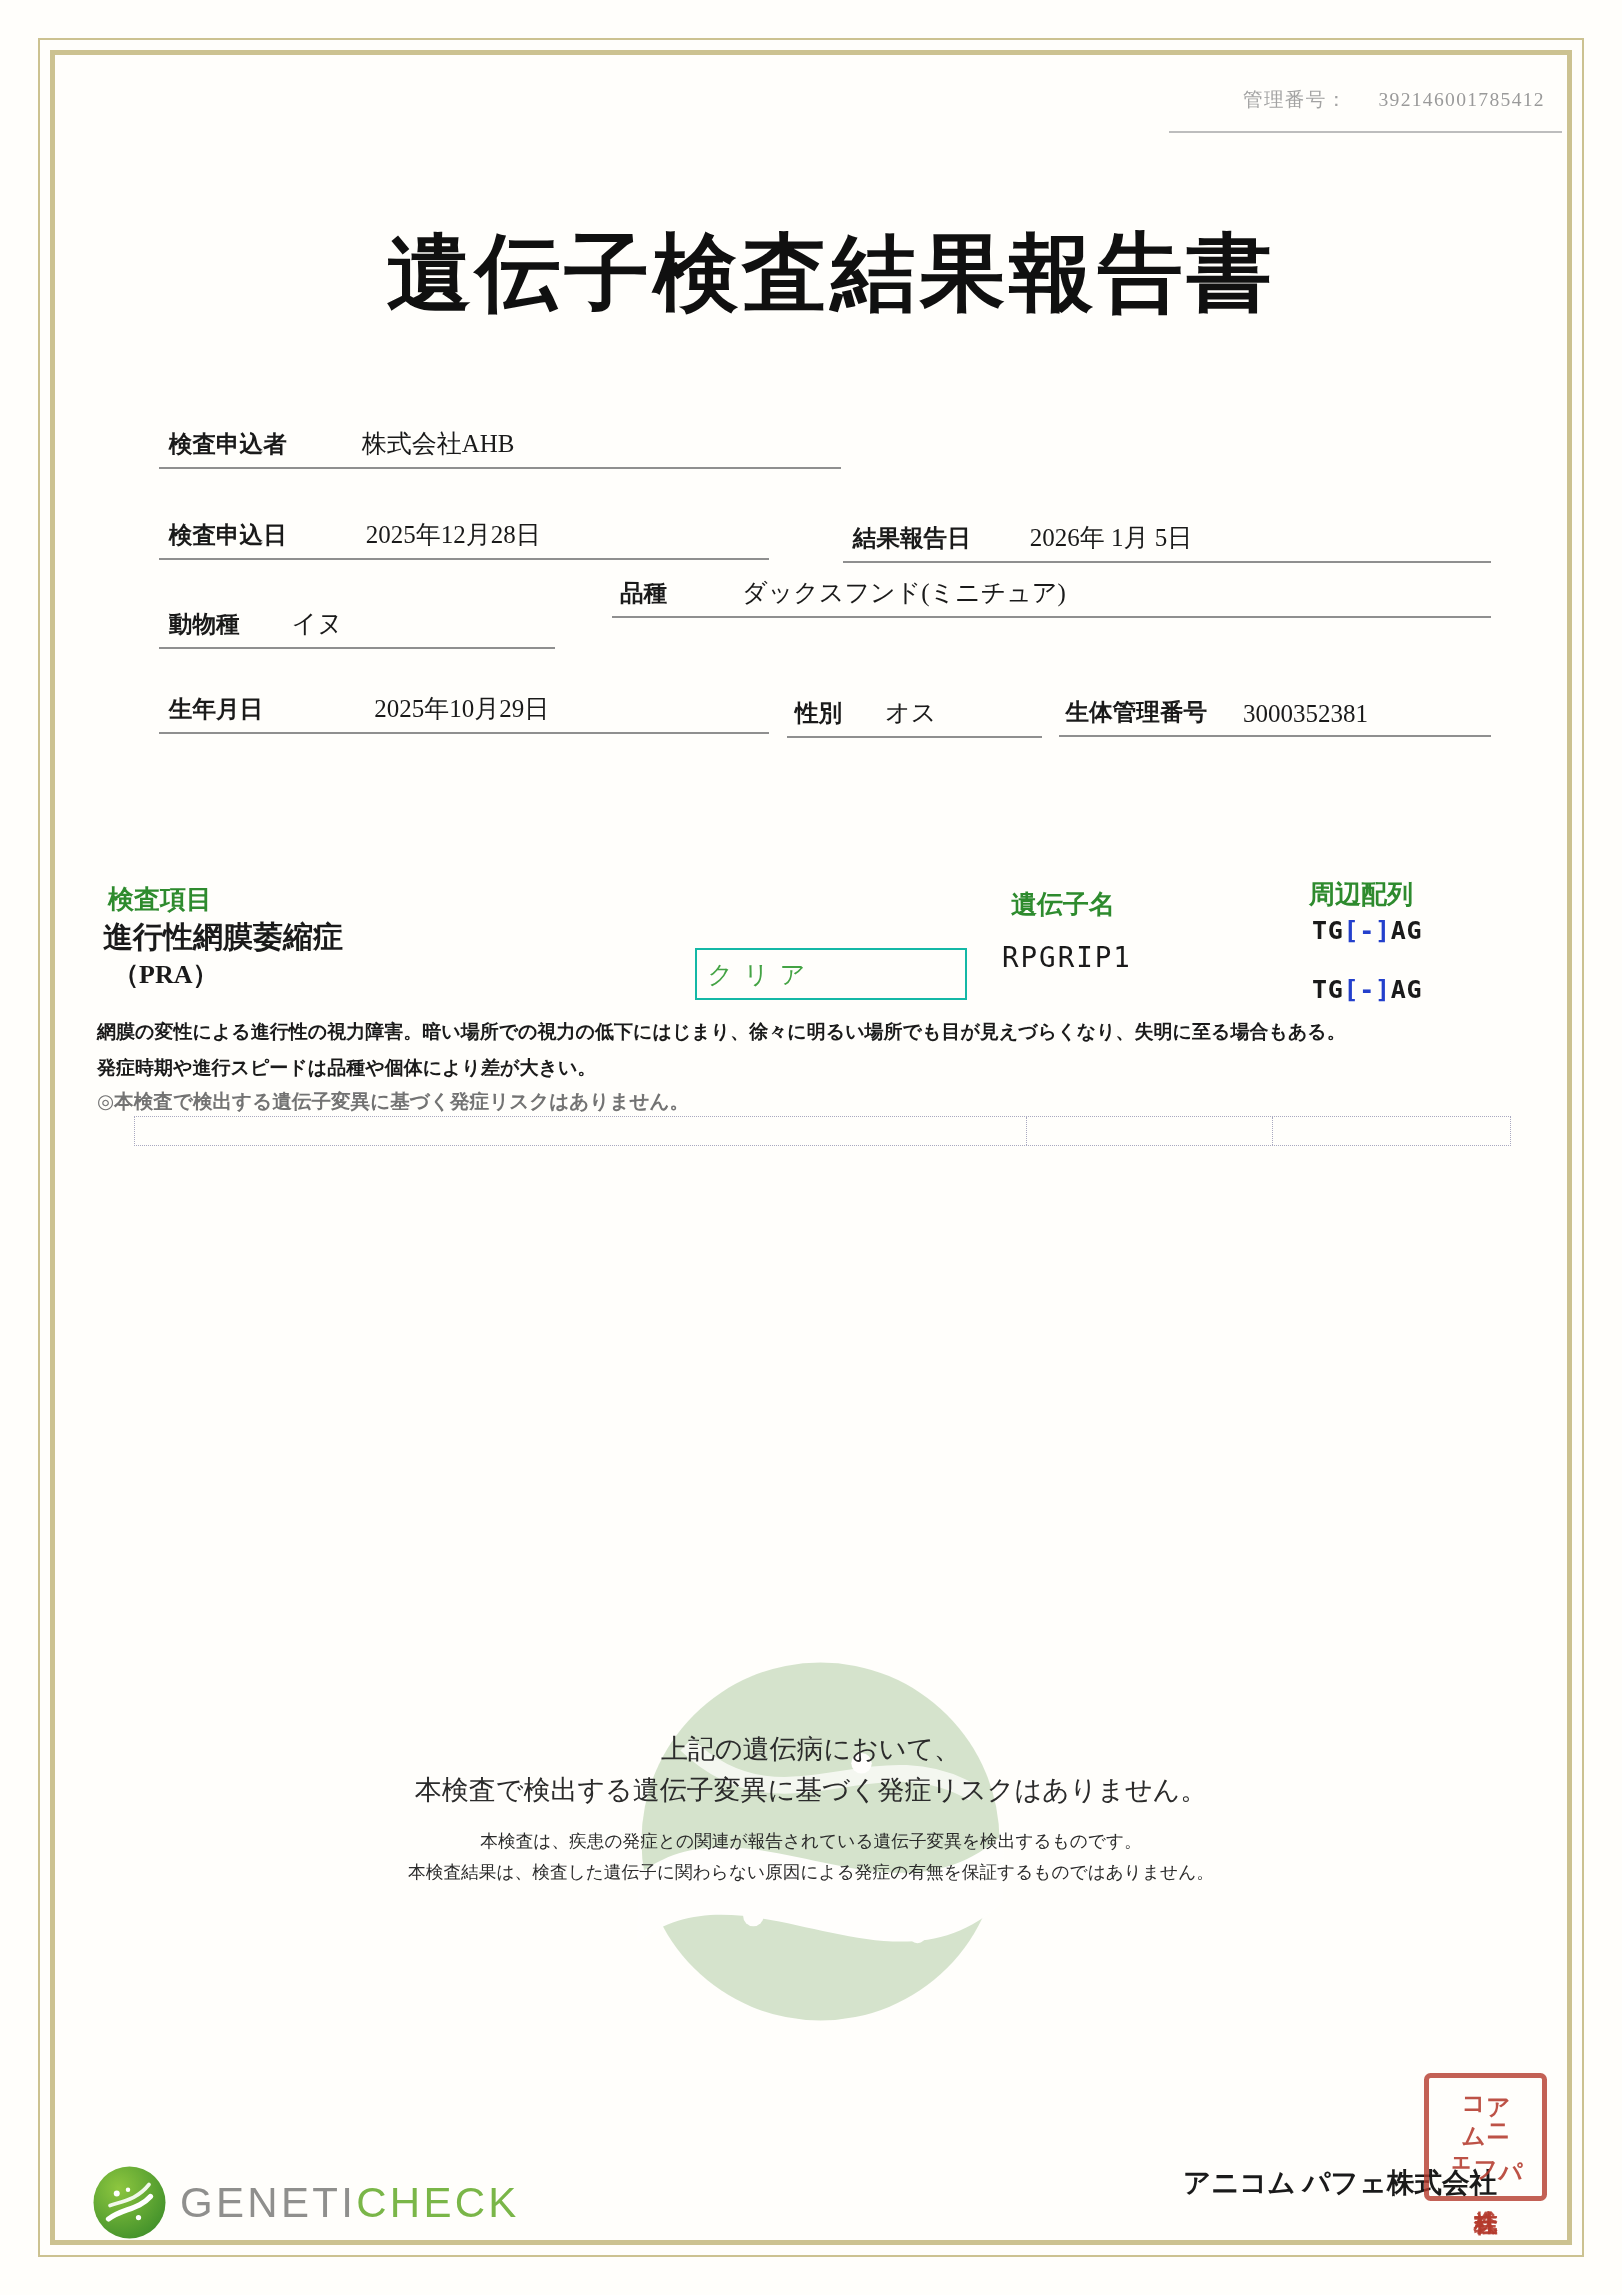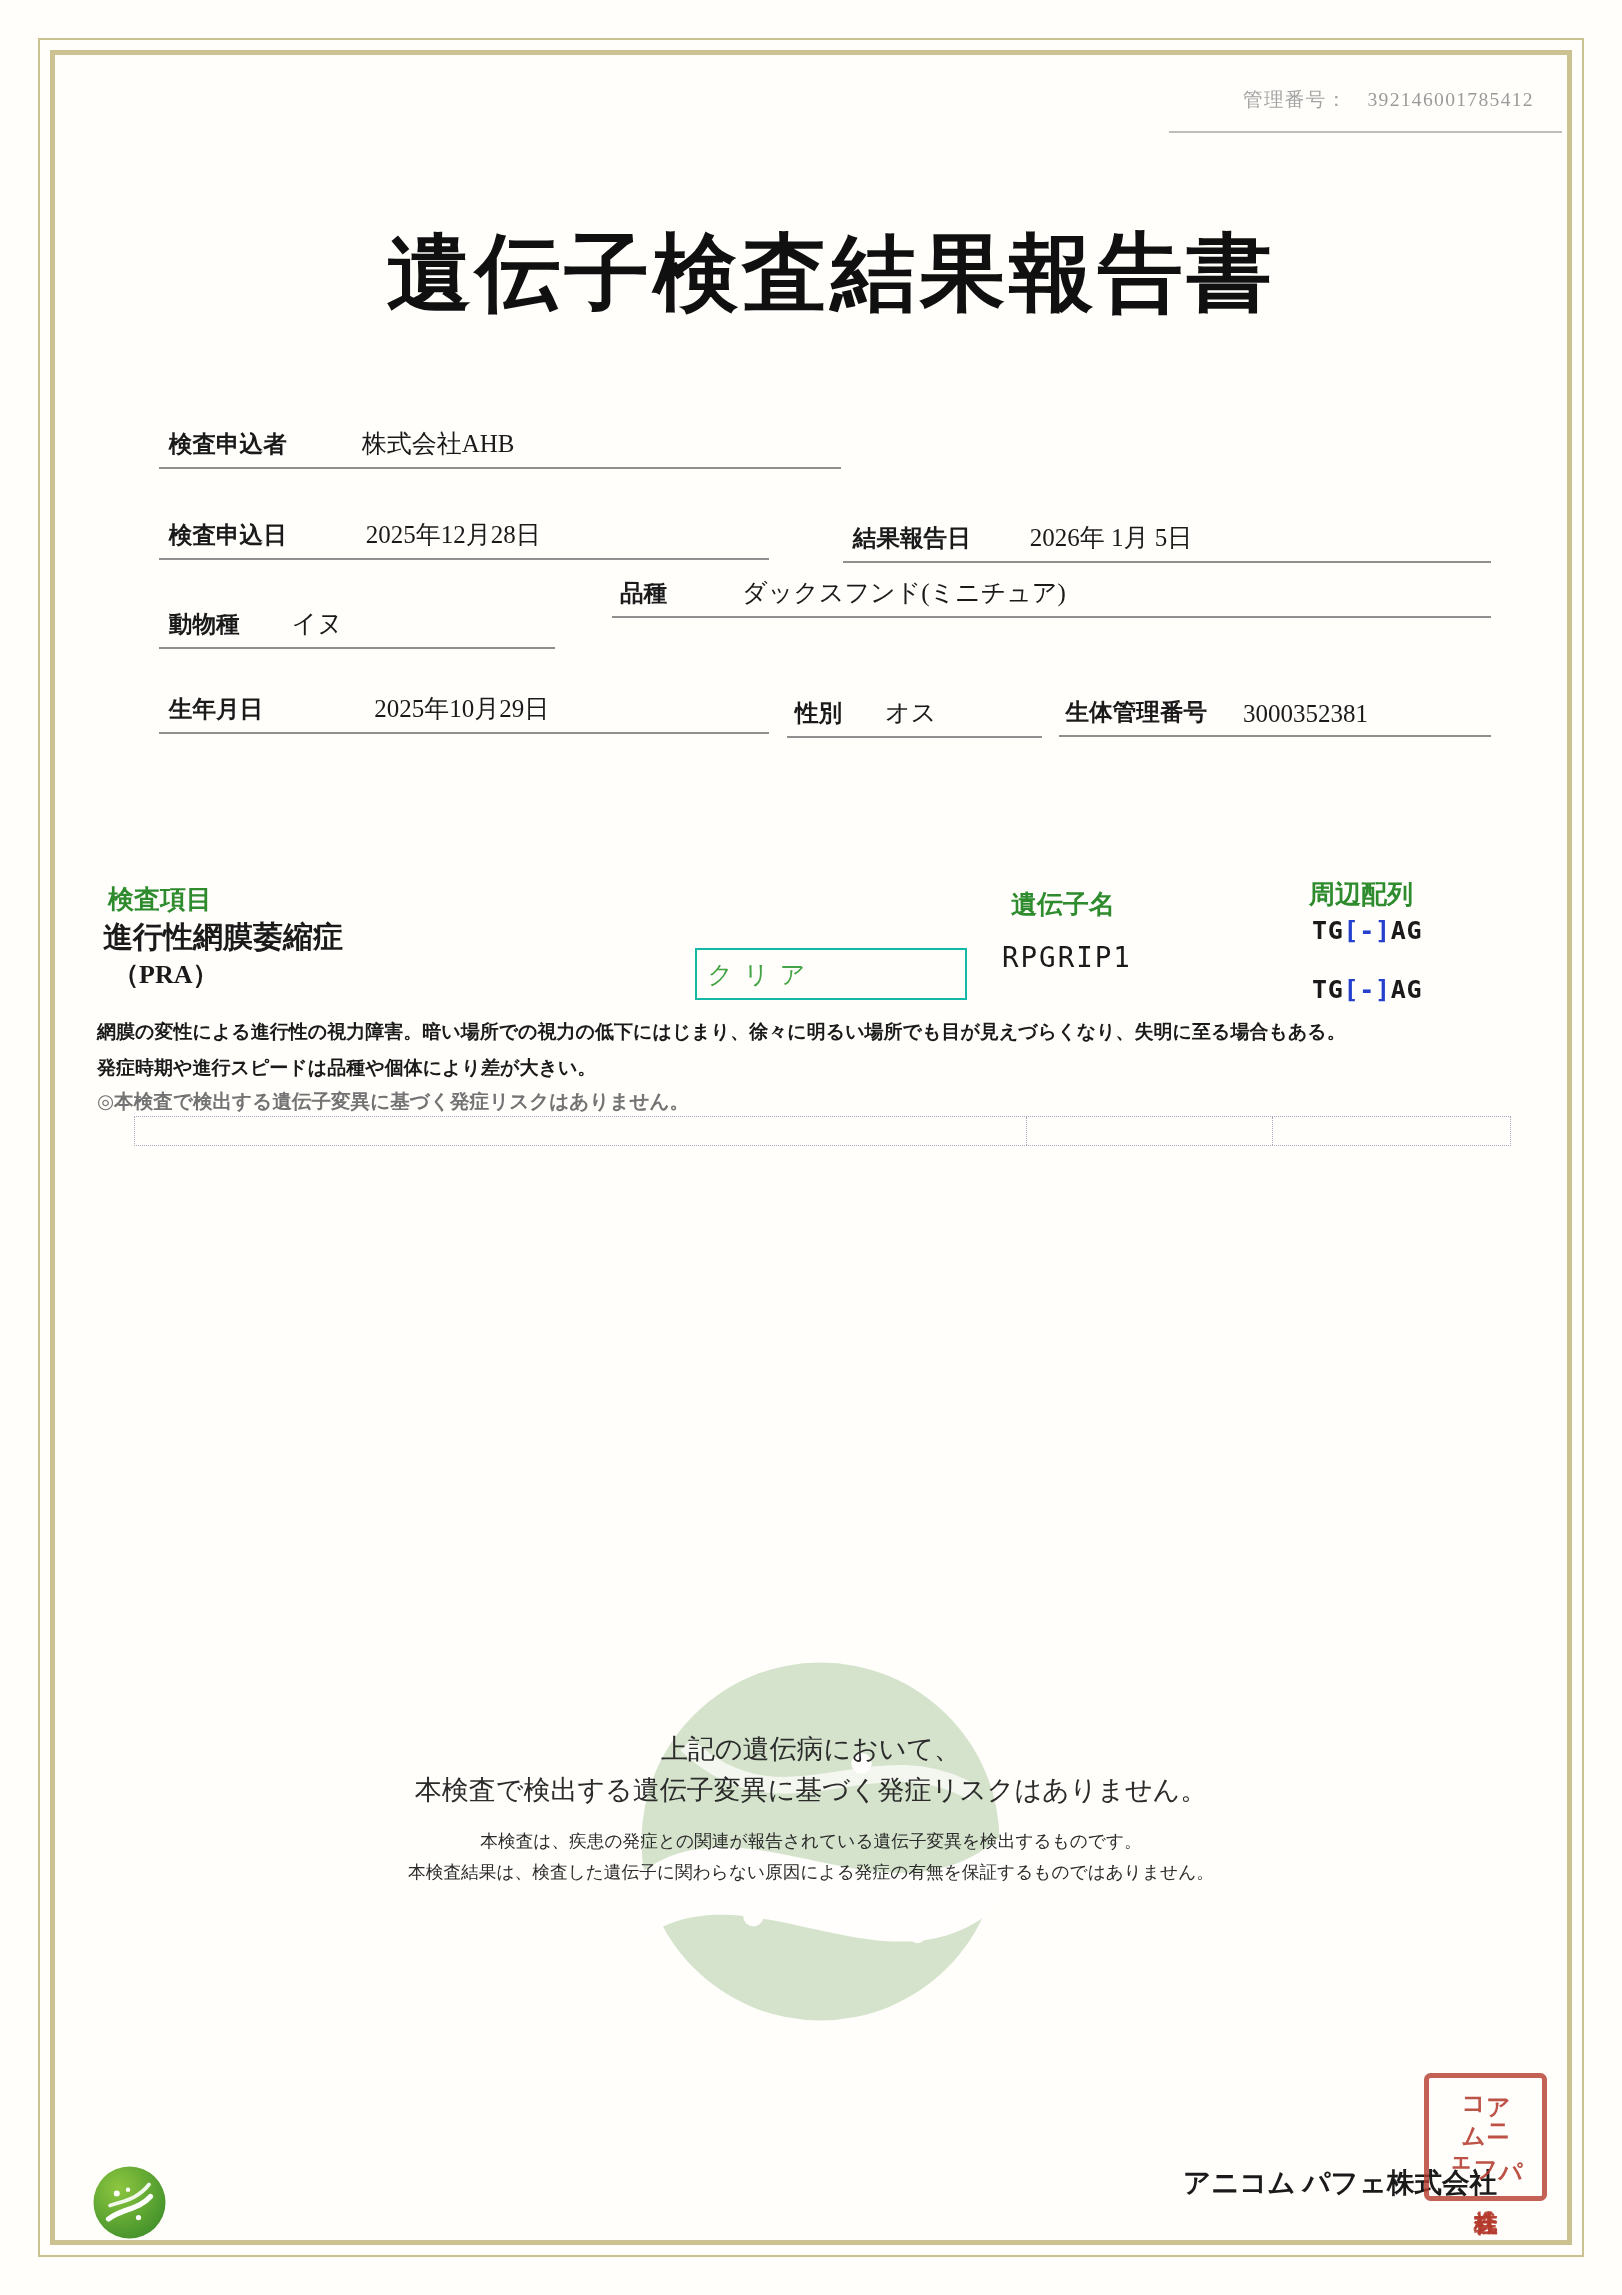--- a/index.html
+++ b/index.html
@@ -14,21 +14,21 @@
   .sans{font-family:"Liberation Sans","DejaVu Sans",sans-serif;}
   .mono{font-family:"DejaVu Sans Mono",monospace;}
 
   
   .frame{position:absolute;pointer-events:none;}
   .frame-outer{inset:38px;border:2px solid #ccc291;}
   .frame-inner{inset:50px;border:5.9px solid #ccc291;}
 
   
   .mgmt{left:1243px;top:86px;font-size:19.6px;color:#a3a3a3;letter-spacing:1.3px;}
-  .mgmt .num{margin-left:20px;color:#9a9a9a;}
+  .mgmt .num{margin-left:31px;color:#9a9a9a;}
   .mgmt-line{left:1169px;top:131px;width:393px;height:2px;background:#bdbdbd;}
   .title{left:0;top:216px;width:100%;text-align:center;font-size:85px;font-weight:bold;
          letter-spacing:3.9px;margin:0;color:#101010;padding-left:20px;}
 
   
   .field{position:absolute;border-bottom:2px solid #8f8f8f;display:flex;align-items:flex-end;
          padding-bottom:6.5px;box-sizing:border-box;}
   .flabel{font-size:23.6px;font-weight:bold;white-space:nowrap;}
   .fvalue{font-size:25px;white-space:nowrap;}
 
@@ -165,20 +165,23 @@
         <stop offset="100%" stop-color="#3f8f2a"></stop>
       </radialGradient>
     </defs>
     <circle cx="50" cy="50" r="48" fill="url(#lg)"></circle>
     <path d="M22,72 C40,58 62,60 78,42" stroke="#ffffff" stroke-width="7" fill="none" stroke-linecap="round"></path>
     <path d="M24,54 C42,48 60,46 76,26" stroke="#ffffff" stroke-width="5" fill="none" stroke-linecap="round" opacity="0.9"></path>
     <circle cx="33" cy="38" r="4" fill="#ffffff"></circle>
     <circle cx="48" cy="33" r="3" fill="#ffffff"></circle>
     <circle cx="62" cy="70" r="3.5" fill="#ffffff"></circle>
   </svg>
+  <div class="logo-text">
+    <span class="logo-gray">GENETI</span><span class="logo-green">CHECK</span>
+  </div>
 </div>
 
 <div class="abs company serif">アニコム パフェ株式会社</div>
 
 <div class="abs seal serif">
   <span>アニコム</span>
   <span>パフェ</span>
   <span>株式会社</span>
 </div>
 

